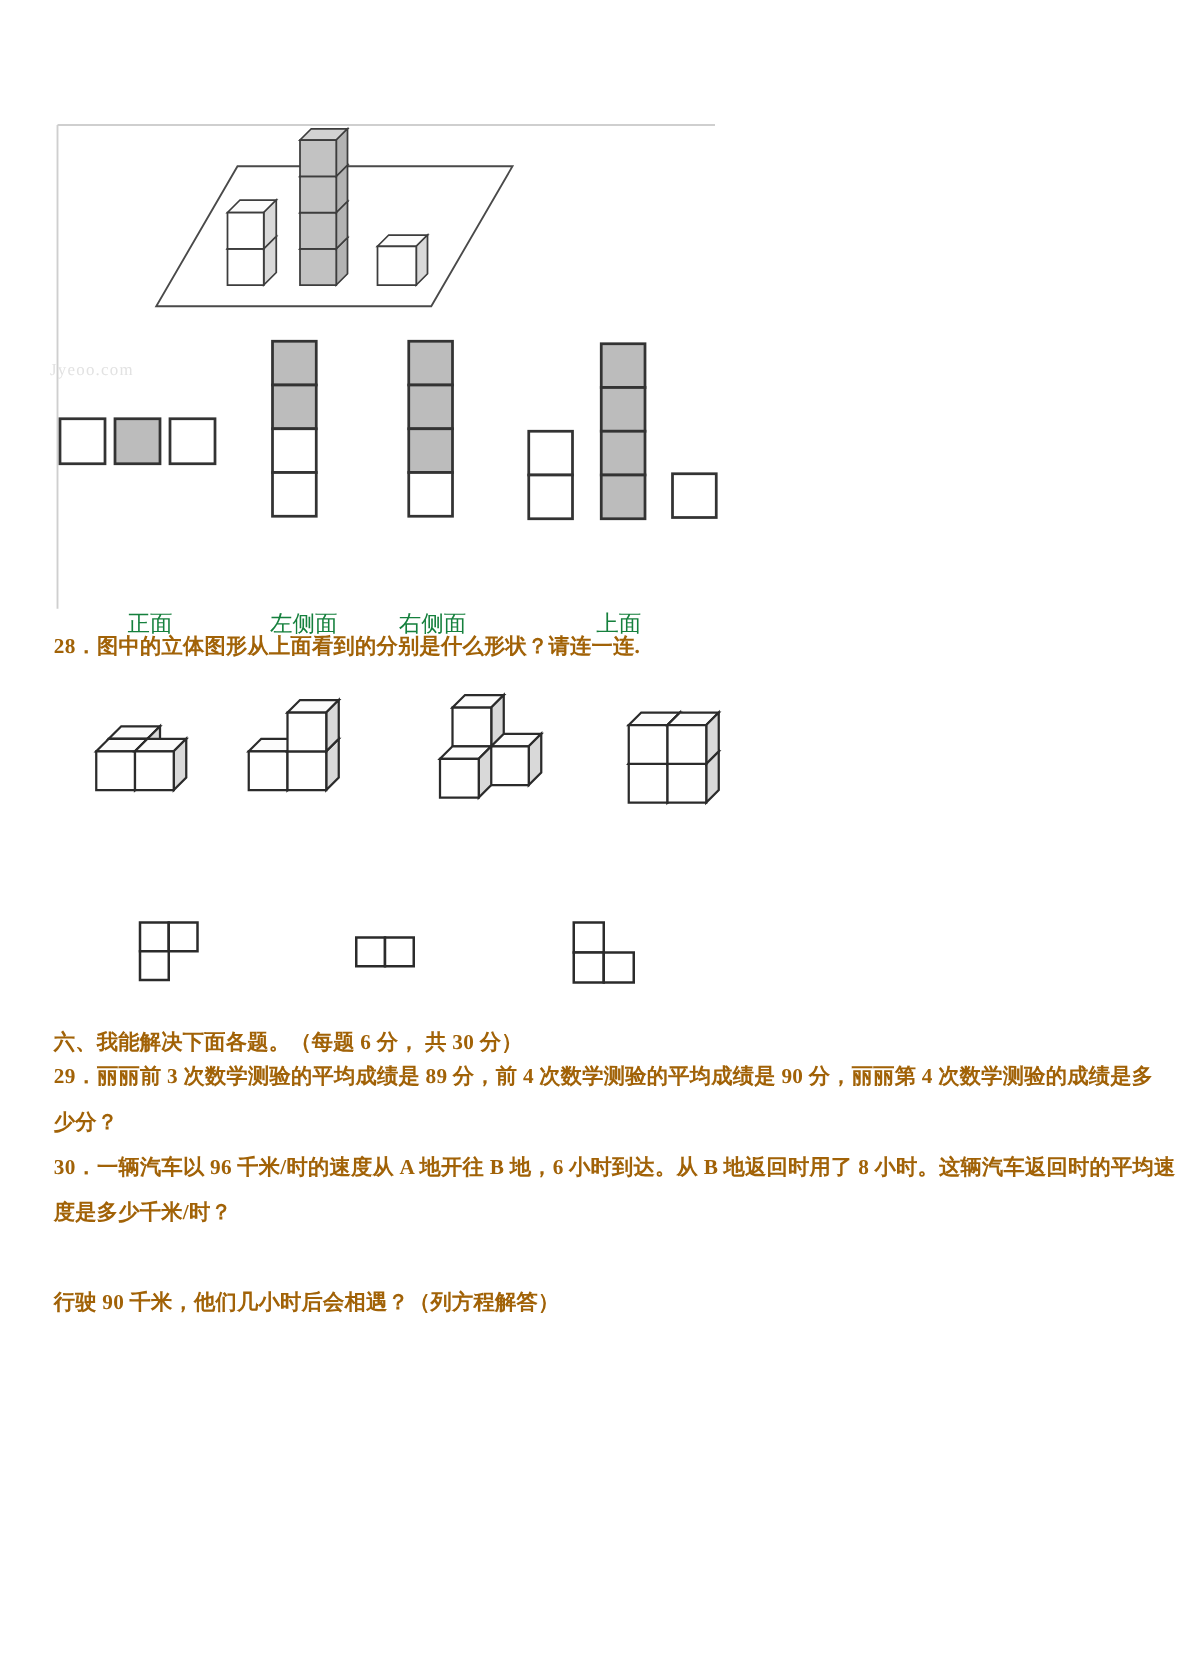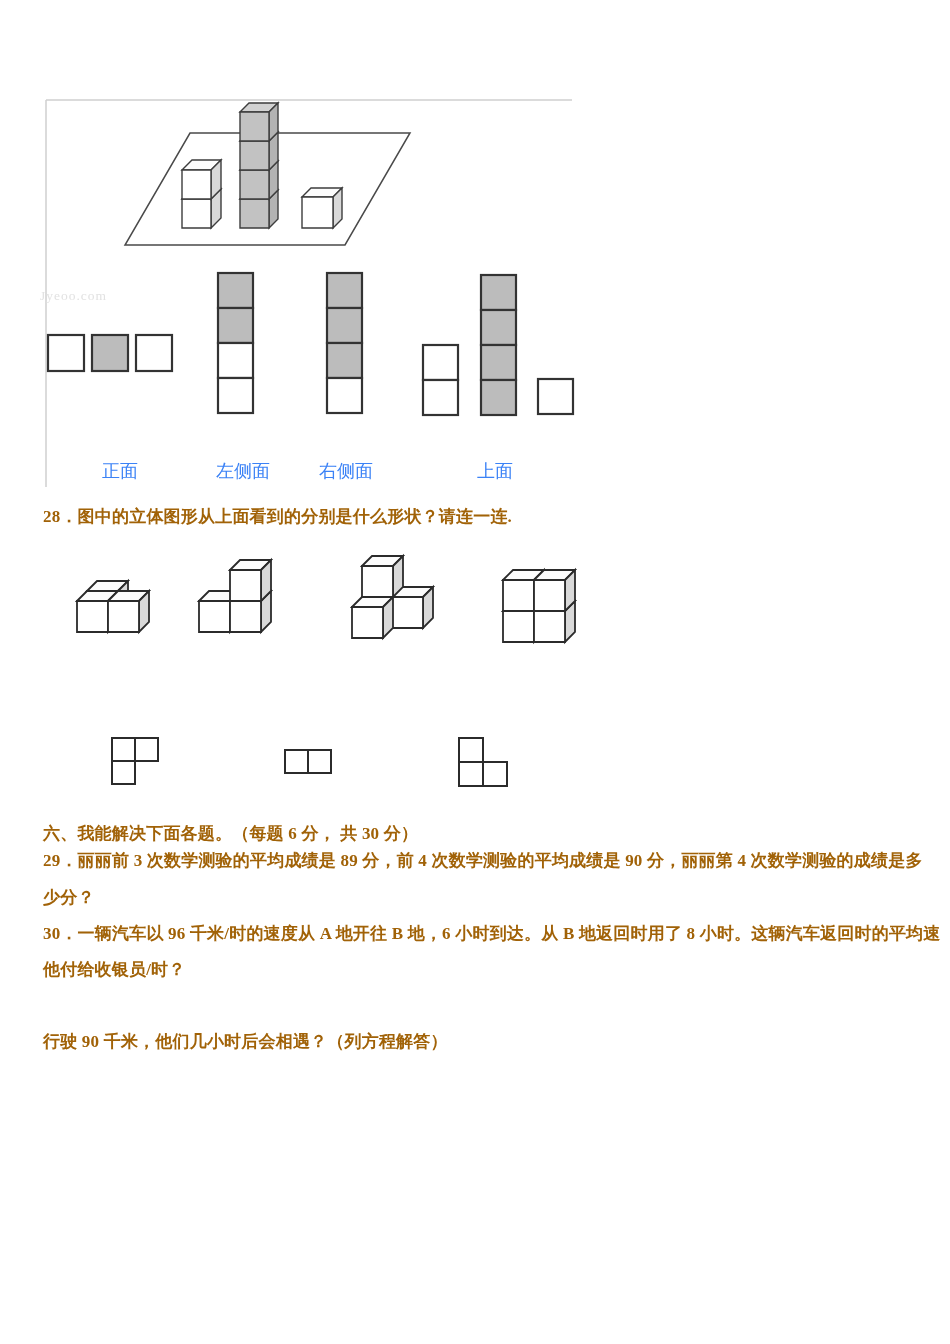--- a/index.html
+++ b/index.html
@@ -11,22 +11,23 @@
     font-family:"Liberation Serif","DejaVu Serif",serif;
   }
   #gfx{position:absolute;left:0;top:0;}
   .watermark{
     position:absolute;left:40px;top:288px;
     font-size:13.5px;color:#e2e2e2;letter-spacing:1px;
     font-family:"Liberation Serif","DejaVu Serif",serif;
   }
   .vlabel{
     position:absolute;transform:translateX(-50%);
-    font-size:18px;color:#3b82f6;white-space:nowrap;
+    font-size:18px;color:#15803d;white-space:nowrap;
     font-weight:500;
+    margin-top:28px;
   }
   .tline{
     position:absolute;left:43px;
     white-space:nowrap;
     font-size:17px;line-height:20px;
     font-weight:600;color:#a16207;
     letter-spacing:0.2px;
   }
   .it{font-style:italic;}
 </style>
@@ -135,18 +136,18 @@
   <div class="vlabel" style="left:495px;top:459px">上面</div>
 
   <div class="tline" style="top:507px"><span>28．</span><span>图中的立体图形从上面看到的分别是什么形状？请连一连.</span></div>
 
   <div class="tline" style="top:824px">六、我能解决下面各题。（每题 6 分，  共 30 分）</div>
 
   <div class="tline" style="top:851px">29．丽丽前 3 次数学测验的平均成绩是 89 分，前 4 次数学测验的平均成绩是 90 分，丽丽第 4 次数学测验的成绩是多</div>
   <div class="tline" style="top:888px">少分？</div>
 
   <div class="tline" style="top:924px">30．一辆汽车以 96 千米/时的速度从 A 地开往 B 地，6 小时到达。从 B 地返回时用了 8 小时。这辆汽车返回时的平均速</div>
-  <div class="tline" style="top:960px">他付给收银员/时？</div>
+  <div class="tline" style="top:960px">度是多少千米/时？</div>
 
   <div class="tline" style="top:1032px">行驶 90 千米，他们几小时后会相遇？（列方程解答）</div>
 
 
 </div>
 
 </body></html>

